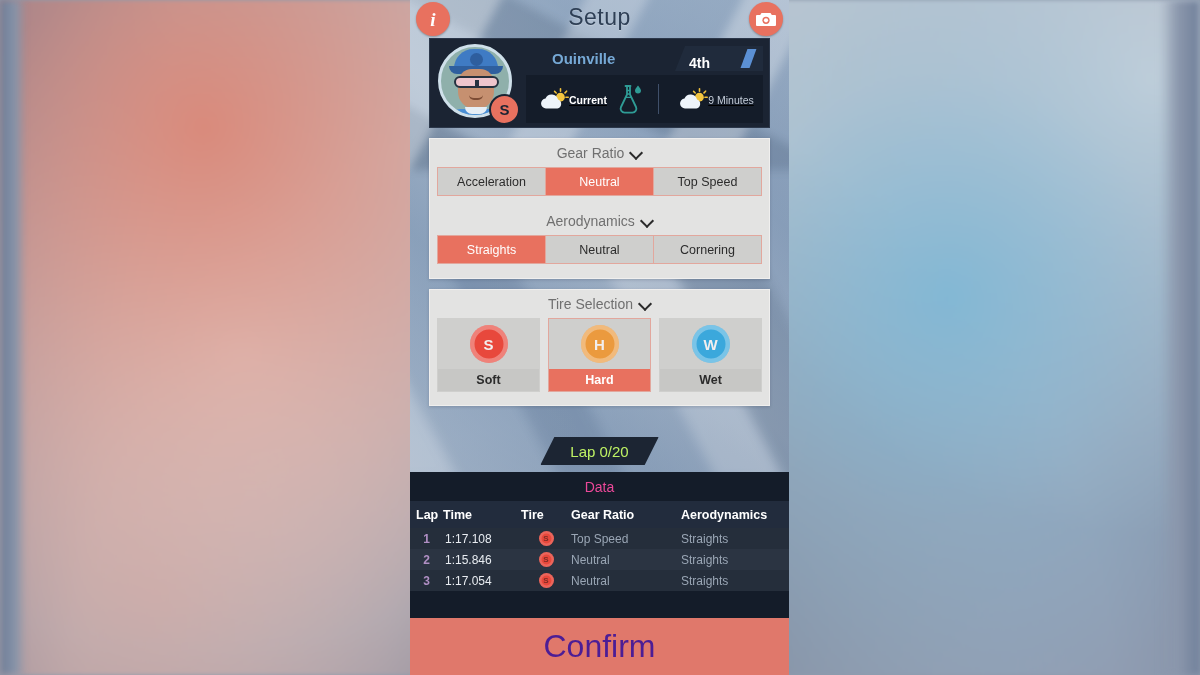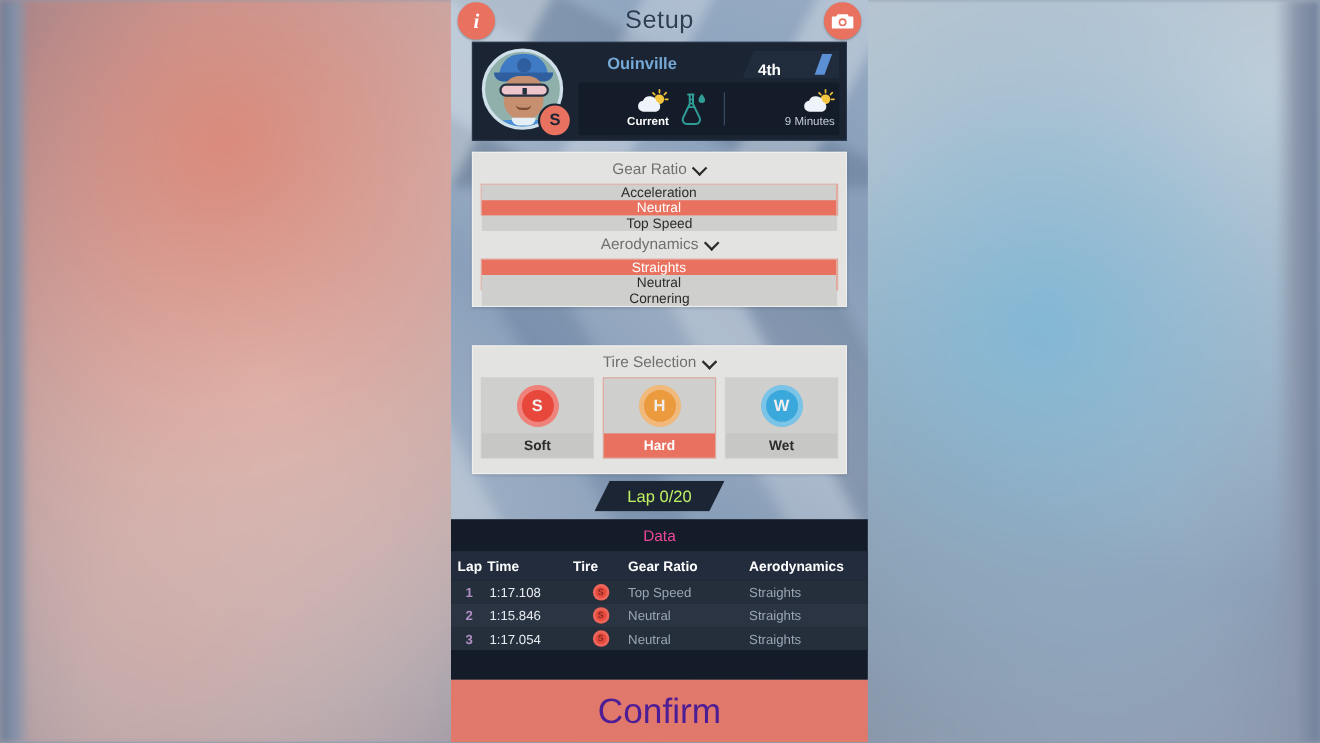--- a/index.html
+++ b/index.html
@@ -131,52 +131,51 @@
   #position-text{ color:#fff; font-size:14px; font-weight:bold; margin-left:14px; }
   #position-slash{
     position:absolute; right:10px; top:3px; width:9px; height:19px;
     background:#5b90d4; transform:skewX(-20deg);
   }
 
   #weather-row{
     position:absolute; left:96px; top:36px; width:237px; height:48px;
     background:#141c29; display:flex; align-items:center;
   }
-  .wx-cell{ display:flex; flex-direction:column; align-items:flex-end; justify-content:center; }
+  .wx-cell{ display:flex; flex-direction:row; align-items:center; justify-content:center;text-decoration:underline; }
   #wx-current{ width:70px; margin-left:12px; }
   #wx-flask{ width:42px; display:flex; align-items:center; justify-content:center; }
   #wx-divider{ width:1px; height:30px; background:#40506a; margin:0 14px 0 8px; }
   #wx-future{ width:86px; }
   .wx-label{ color:#fff; font-size:10.5px; font-weight:bold; margin-top:2px; }
   .wx-label.dim{ color:#c3ccd8; font-weight:normal; }
 
   
   .card{
     position:absolute; left:19px; width:341px;
     background:#e3e3e2; border:1px solid #f0efee;
     box-shadow:0 1px 3px rgba(20,30,45,.18);
   }
   #card-setup{ top:138px; height:141px; }
-  #card-tire{ top:289px; height:117px;margin-top:25px; }
+  #card-tire{ top:289px; height:117px; }
 
   .card-header{
     height:28px; display:flex; align-items:center; justify-content:center; gap:7px;
   }
   .card-header .ch-label{ color:#707070; font-size:14px; }
   .chev{ width:11px; height:11px; position:relative; }
   .chev::after{
     content:""; position:absolute; left:0; top:0; width:8px; height:8px;
     border-right:2.4px solid #2a2a2a; border-bottom:2.4px solid #2a2a2a;
     transform:rotate(45deg);
   }
 
   .seg-row{
     display:flex; margin:0 7px; height:29px;
     border:1px solid #e2a79d;
-    flex-direction:column;
   }
   .seg{
     flex:1; display:flex; align-items:center; justify-content:center;
     font-size:12.5px; color:#2c2c2c; background:#cfcfcd;
     border-right:1px solid #e2a79d;
   }
   .seg:last-child{ border-right:none; }
   .seg.active{ background:#e8715f; color:#fff; }
 
   

